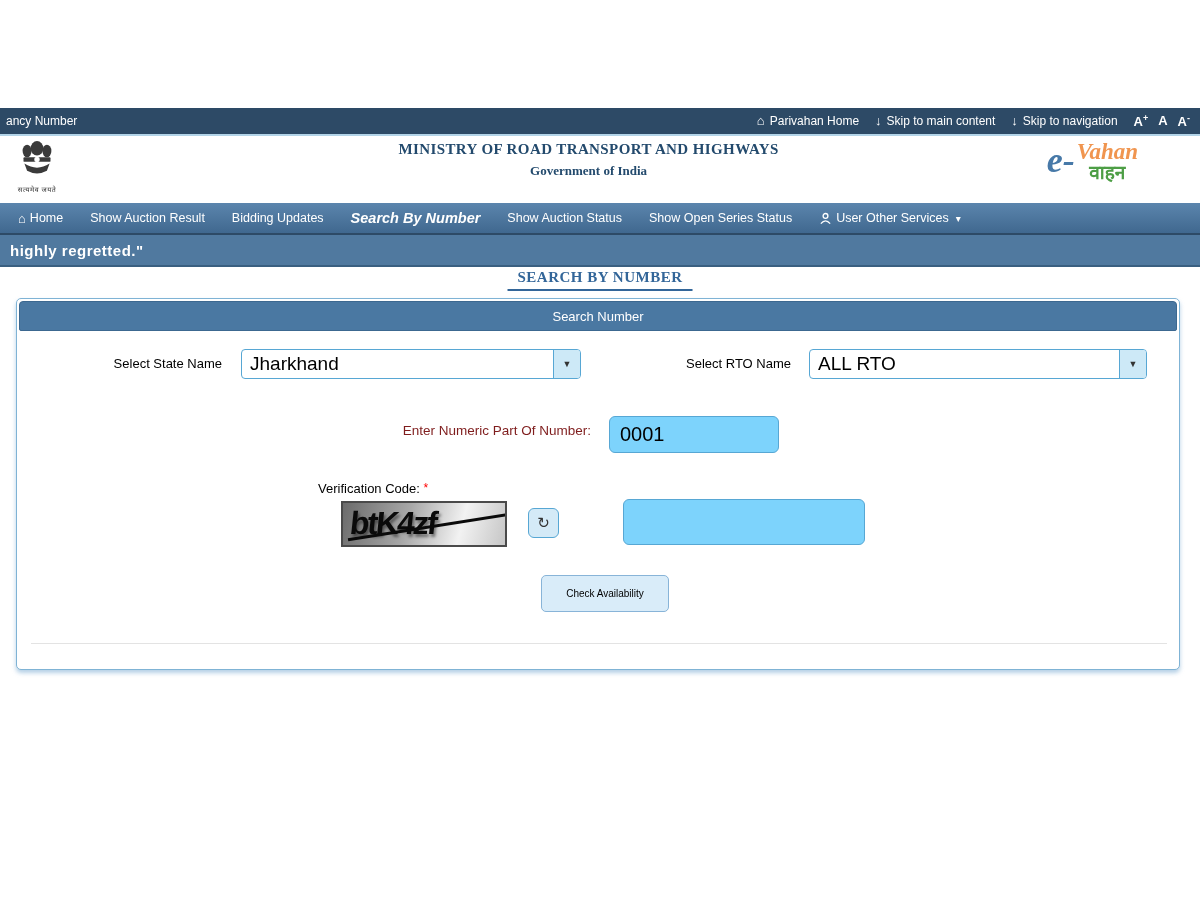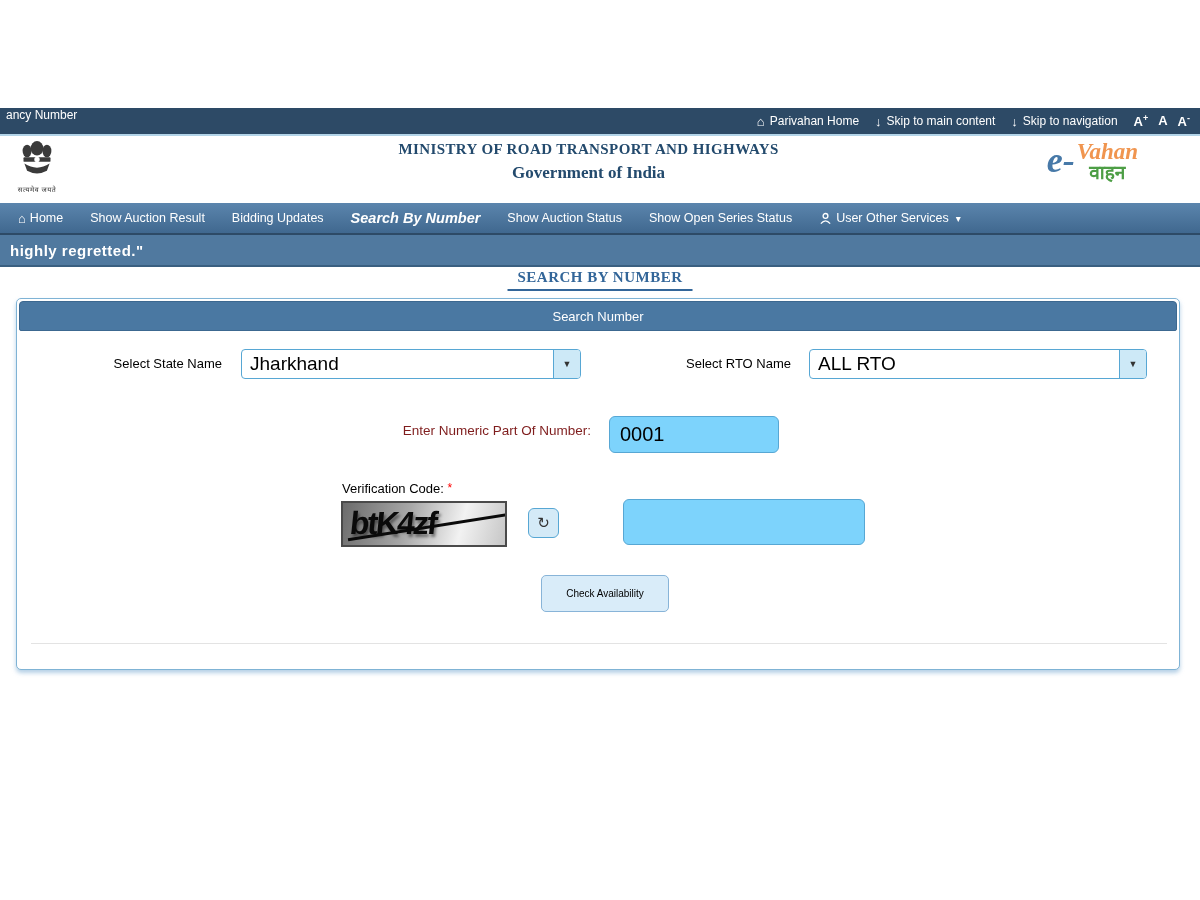--- a/index.html
+++ b/index.html
@@ -3,38 +3,38 @@
 <meta charset="utf-8">
 <style>
   * { margin:0; padding:0; box-sizing:border-box; }
   body { background:#fff; font-family:"Liberation Sans", sans-serif; }
   #app { position:relative; width:1200px; height:900px; background:#fff; overflow:hidden; }
 
   
   .topbar {
     position:absolute; left:0; top:108px; width:1200px; height:28px;
     background:#2d4a66; border-bottom:2px solid #b3d4e8;
-    display:flex; justify-content:space-between;
+    display:flex; align-items:center; justify-content:space-between;
     color:#fff; font-size:12px;
   }
   .topbar-left { padding-left:6px; white-space:nowrap; }
   .topbar-right { display:flex; align-items:center; gap:16px; padding-right:10px; }
   .toplink { display:flex; align-items:center; gap:5px; color:#fff; cursor:pointer; white-space:nowrap; }
   .toplink .glyph { font-size:13px; line-height:1; }
   .font-controls { display:flex; align-items:center; gap:10px; font-size:13px; font-weight:bold; }
   .font-controls span { cursor:pointer; }
   .font-controls sup { font-size:9px; }
 
   
   .header { position:absolute; left:0; top:138px; width:1200px; height:65px; background:#fff; }
   .emblem { position:absolute; left:12px; top:2px; width:50px; text-align:center; }
   .emblem-caption { font-size:7px; color:#333; margin-top:1px; letter-spacing:0.5px; }
   .title-block { position:absolute; left:50%; top:3px; transform:translateX(-53%); text-align:center; white-space:nowrap; }
   .ministry-title { font-family:"Liberation Serif", serif; font-weight:bold; font-size:15px; color:#234a6d; letter-spacing:0.4px; }
-  .ministry-sub { font-family:"Liberation Serif", serif; font-weight:bold; font-size:17px; color:#234a6d; margin-top:5px; }
+  .ministry-sub { font-family:"Liberation Serif", serif; font-weight:bold; font-size:13px; color:#234a6d; margin-top:5px; }
   .evahan { position:absolute; right:62px; top:4px; display:flex; align-items:flex-start; }
   .ev-e { font-family:"Liberation Serif", serif; font-style:italic; font-weight:bold; font-size:36px; color:#4779a8; line-height:1; }
   .ev-stack { display:flex; flex-direction:column; margin-left:2px; }
   .ev-vahan { font-family:"Liberation Serif", serif; font-style:italic; font-weight:bold; font-size:23px; color:#f0954f; line-height:0.9; }
   .ev-hindi { font-size:19px; font-weight:bold; color:#4d9e45; line-height:1.05; text-align:center; }
 
   
   .navbar {
     position:absolute; left:0; top:203px; width:1200px; height:30px;
     background:linear-gradient(#5b85ad, #40688f);
@@ -67,21 +67,21 @@
   .panel {
     position:absolute; left:16px; top:298px; width:1164px; height:372px;
     background:#fff; border:1px solid #7fb3d5; border-radius:5px;
     box-shadow:0 3px 4px rgba(120,170,210,0.55);
   }
   .panel-header {
     margin:2px; height:30px; background:#4a78a2; border:1px solid #3c6890; border-radius:4px 4px 2px 2px;
     display:flex; align-items:center; justify-content:center;
     color:#fff; font-size:13px;
   }
-  .form-label { position:absolute; font-size:13px; color:#000; text-align:right;padding-left:24px; }
+  .form-label { position:absolute; font-size:13px; color:#000; text-align:right; }
   .red-label { color:#7f1d1d; }
 
   .fake-select {
     position:absolute; height:30px; background:#fff;
     border:1px solid #57a7d4; border-radius:4px;
     display:flex; align-items:stretch; cursor:pointer; overflow:hidden;
   }
   .fake-select .sel-text { flex:1; display:flex; align-items:center; padding-left:8px; font-size:19px; color:#000; }
   .fake-select .sel-caret {
     width:27px; background:#cde9f7; border-left:1px solid #57a7d4;

